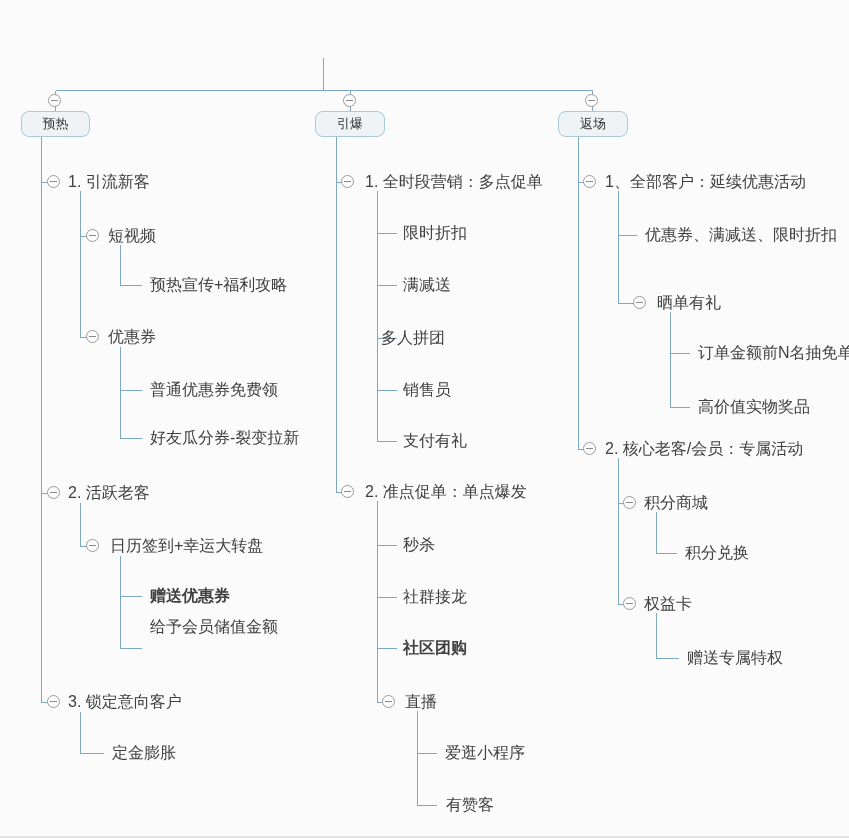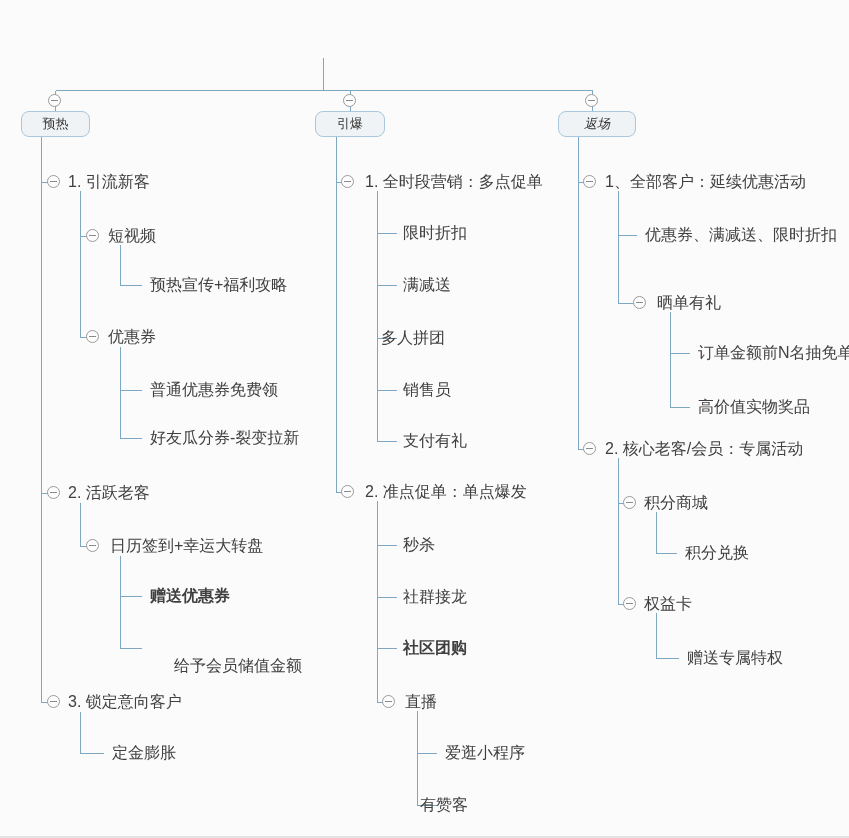--- a/index.html
+++ b/index.html
@@ -60,21 +60,21 @@
              M618.5,191 V303.5 M618.5,235.5 H637 M618.5,303.5 H634
              M670.5,312 V407.5 M670.5,353.5 H690 M670.5,407.5 H690
              M618.5,458 V604.5 M618.5,503.5 H624 M618.5,604.5 H624
              M656.5,512 V553.5 H677
              M656.5,613 V658.5 H679"></path>
   </svg>
 
 
   <div class="box" style="left:21px;top:111px;width:69px;">预热</div>
   <div class="box" style="left:315px;top:111px;width:70px;">引爆</div>
-  <div class="box" style="left:558px;top:111px;width:78px;font-style:italic;">返场</div>
+  <div class="box" style="left:558px;top:111px;width:70px;">返场</div>
 
   <span class="cicon" style="left:48px;top:94px;"></span>
   <span class="cicon" style="left:343px;top:94px;"></span>
   <span class="cicon" style="left:585px;top:94px;"></span>
 
   <span class="cicon" style="left:47px;top:175px;"></span>
   <div class="tnode" style="left:68px;top:173px;">1. 引流新客</div>
 
   <span class="cicon" style="left:86px;top:229px;"></span>
   <div class="tnode" style="left:108px;top:227px;">短视频</div>
@@ -87,21 +87,21 @@
   <div class="tnode" style="left:150px;top:381px;">普通优惠券免费领</div>
   <div class="tnode" style="left:150px;top:429px;">好友瓜分券-裂变拉新</div>
 
   <span class="cicon" style="left:47px;top:486px;"></span>
   <div class="tnode" style="left:68px;top:484px;">2. 活跃老客</div>
 
   <span class="cicon" style="left:86px;top:539px;"></span>
   <div class="tnode" style="left:110px;top:537px;">日历签到+幸运大转盘</div>
 
   <div class="tnode" style="left:150px;top:587px;font-weight:bold;">赠送优惠券</div>
-  <div class="tnode" style="left:150px;top:657px;margin-left:24px;">给予会员储值金额</div>
+  <div class="tnode" style="left:150px;top:618px;">给予会员储值金额</div>
 
   <span class="cicon" style="left:47px;top:695px;"></span>
   <div class="tnode" style="left:68px;top:693px;">3. 锁定意向客户</div>
 
   <div class="tnode" style="left:112px;top:744px;">定金膨胀</div>
 
   <span class="cicon" style="left:341px;top:175px;"></span>
   <div class="tnode" style="left:365px;top:173px;">1. 全时段营销：多点促单</div>
 
   <div class="tnode" style="left:403px;top:224px;">限时折扣</div>
@@ -114,21 +114,21 @@
   <div class="tnode" style="left:365px;top:483px;">2. 准点促单：单点爆发</div>
 
   <div class="tnode" style="left:403px;top:536px;">秒杀</div>
   <div class="tnode" style="left:403px;top:588px;text-align:center;">社群接龙</div>
   <div class="tnode" style="left:403px;top:639px;font-weight:bold;">社区团购</div>
 
   <span class="cicon" style="left:382px;top:695px;"></span>
   <div class="tnode" style="left:405px;top:693px;">直播</div>
 
   <div class="tnode" style="left:445px;top:744px;">爱逛小程序</div>
-  <div class="tnode" style="left:420px;top:796px;text-align:right;">有赞客</div>
+  <div class="tnode" style="left:446px;top:796px;text-align:right;">有赞客</div>
 
   <span class="cicon" style="left:583px;top:175px;"></span>
   <div class="tnode" style="left:605px;top:173px;">1、全部客户：延续优惠活动</div>
 
   <div class="tnode" style="left:645px;top:226px;">优惠券、满减送、限时折扣</div>
 
   <span class="cicon" style="left:633px;top:296px;"></span>
   <div class="tnode" style="left:657px;top:294px;">晒单有礼</div>
 
   <div class="tnode" style="left:698px;top:344px;">订单金额前N名抽免单</div>

